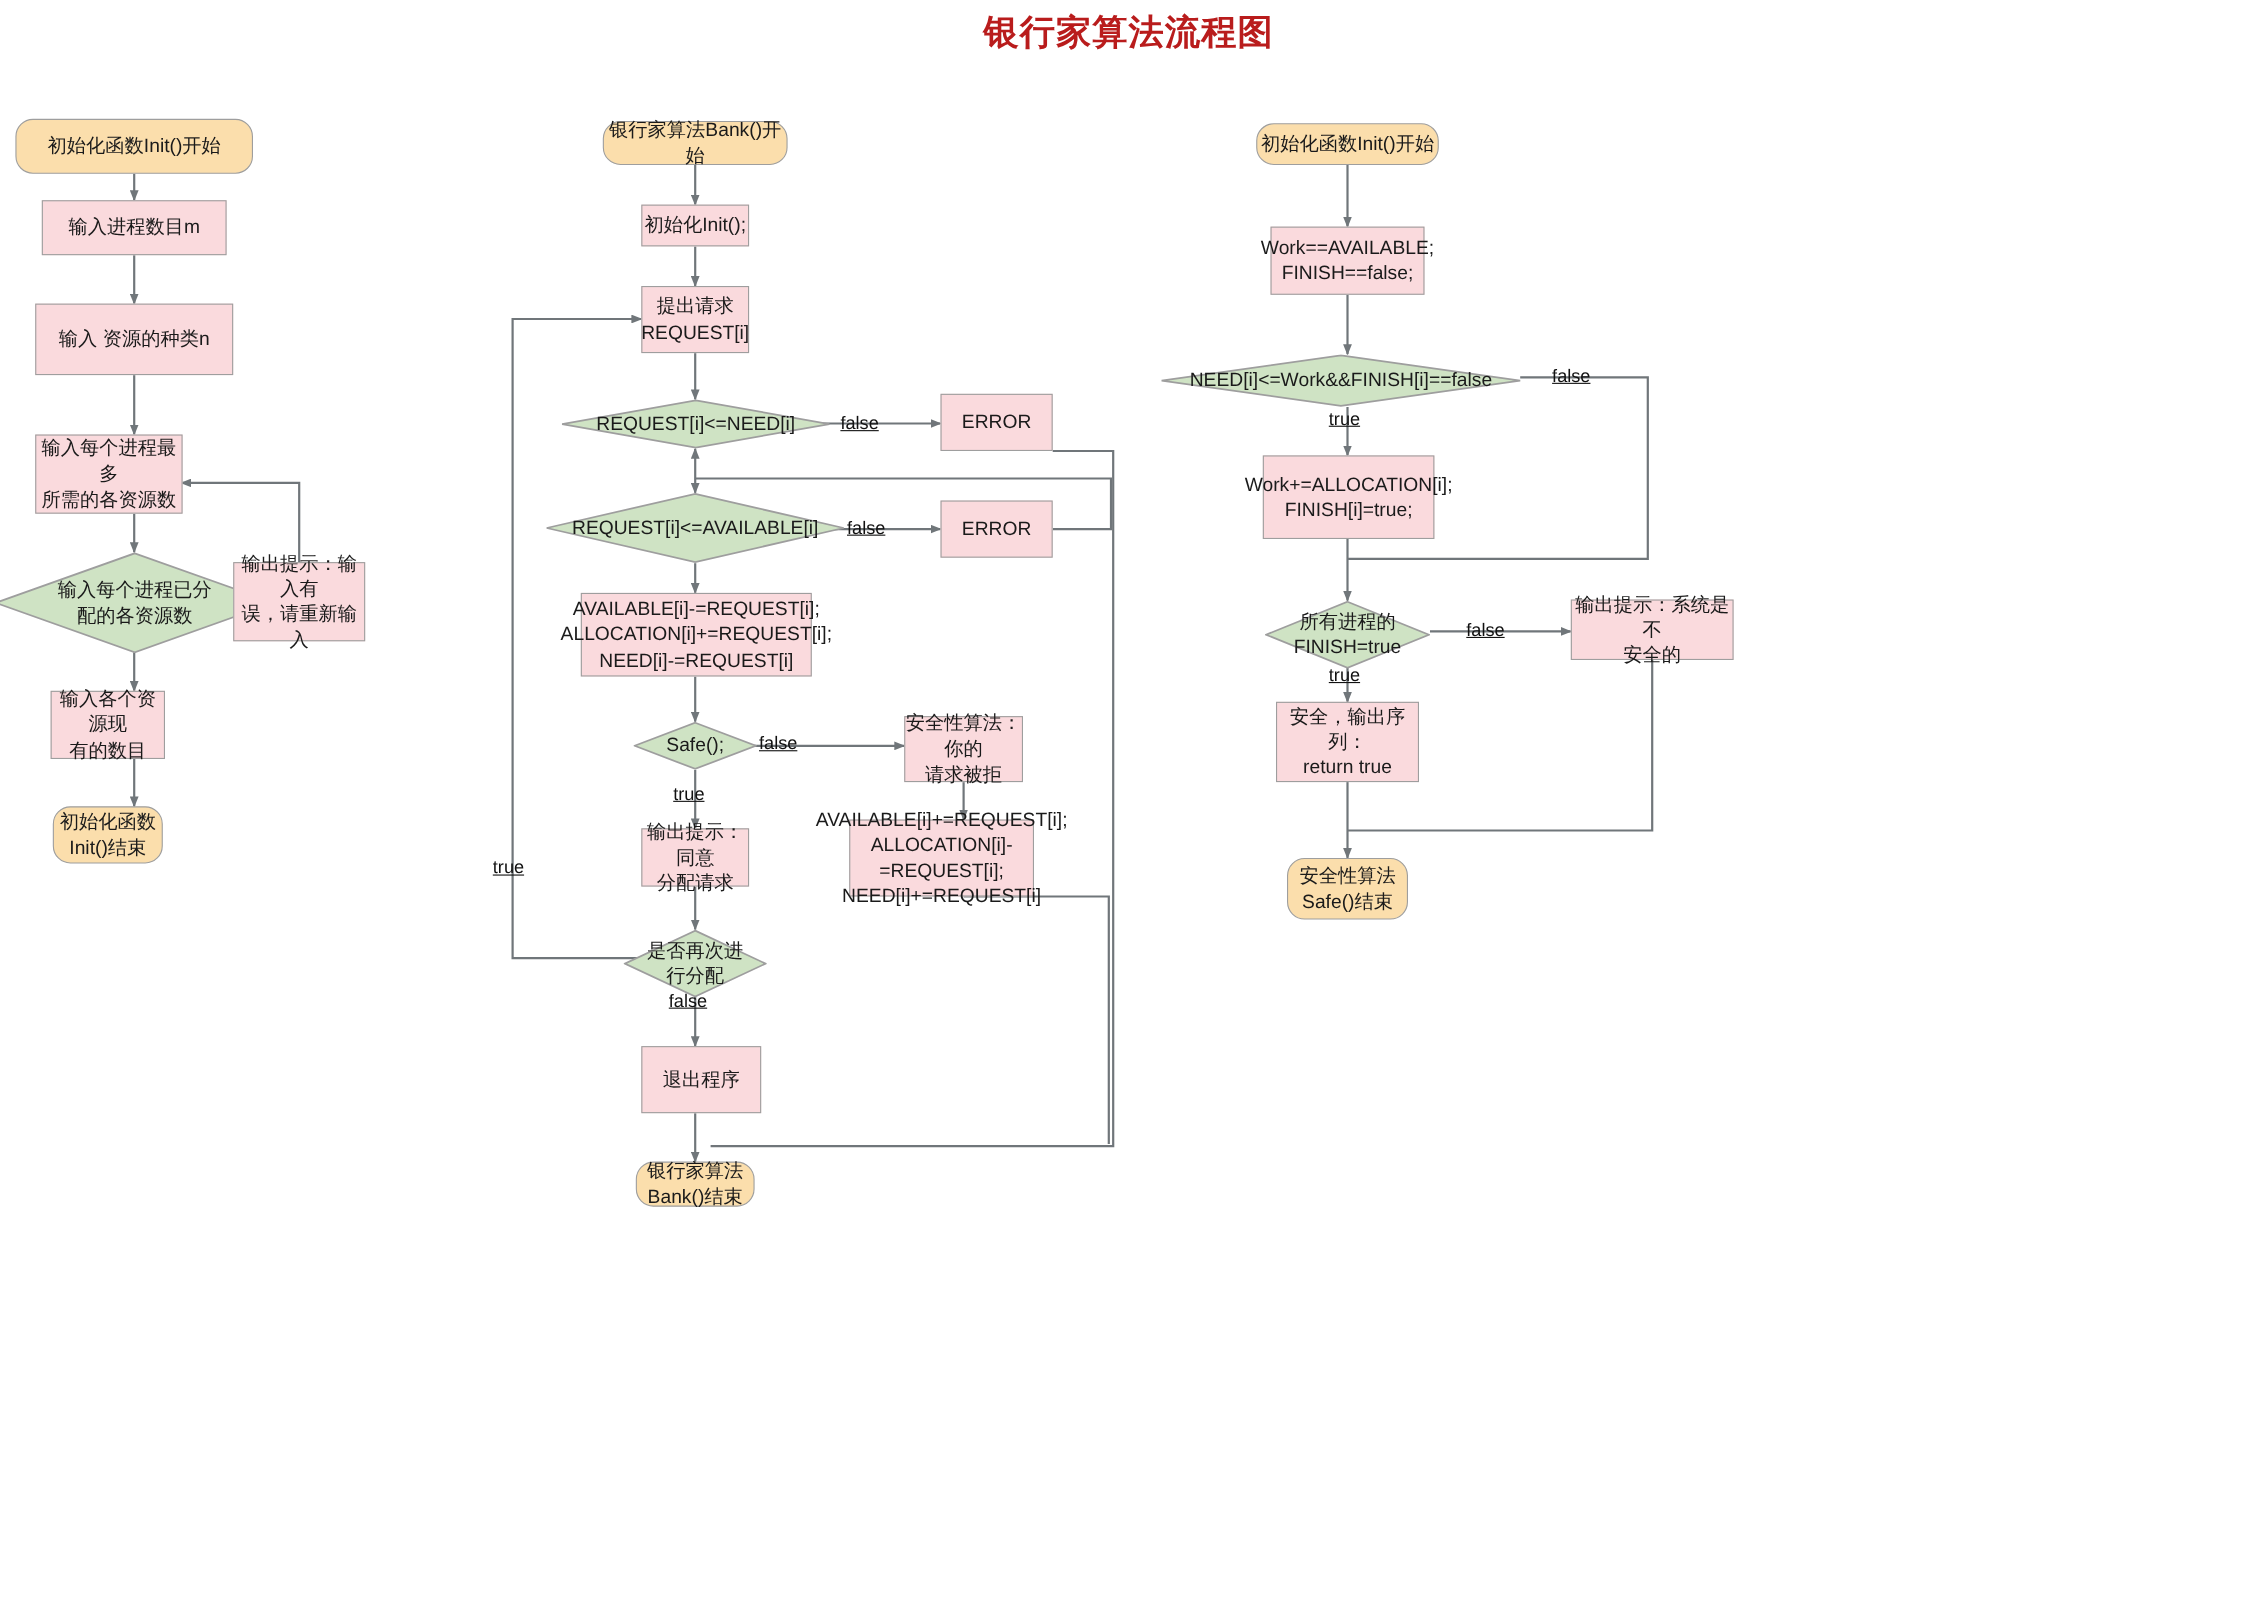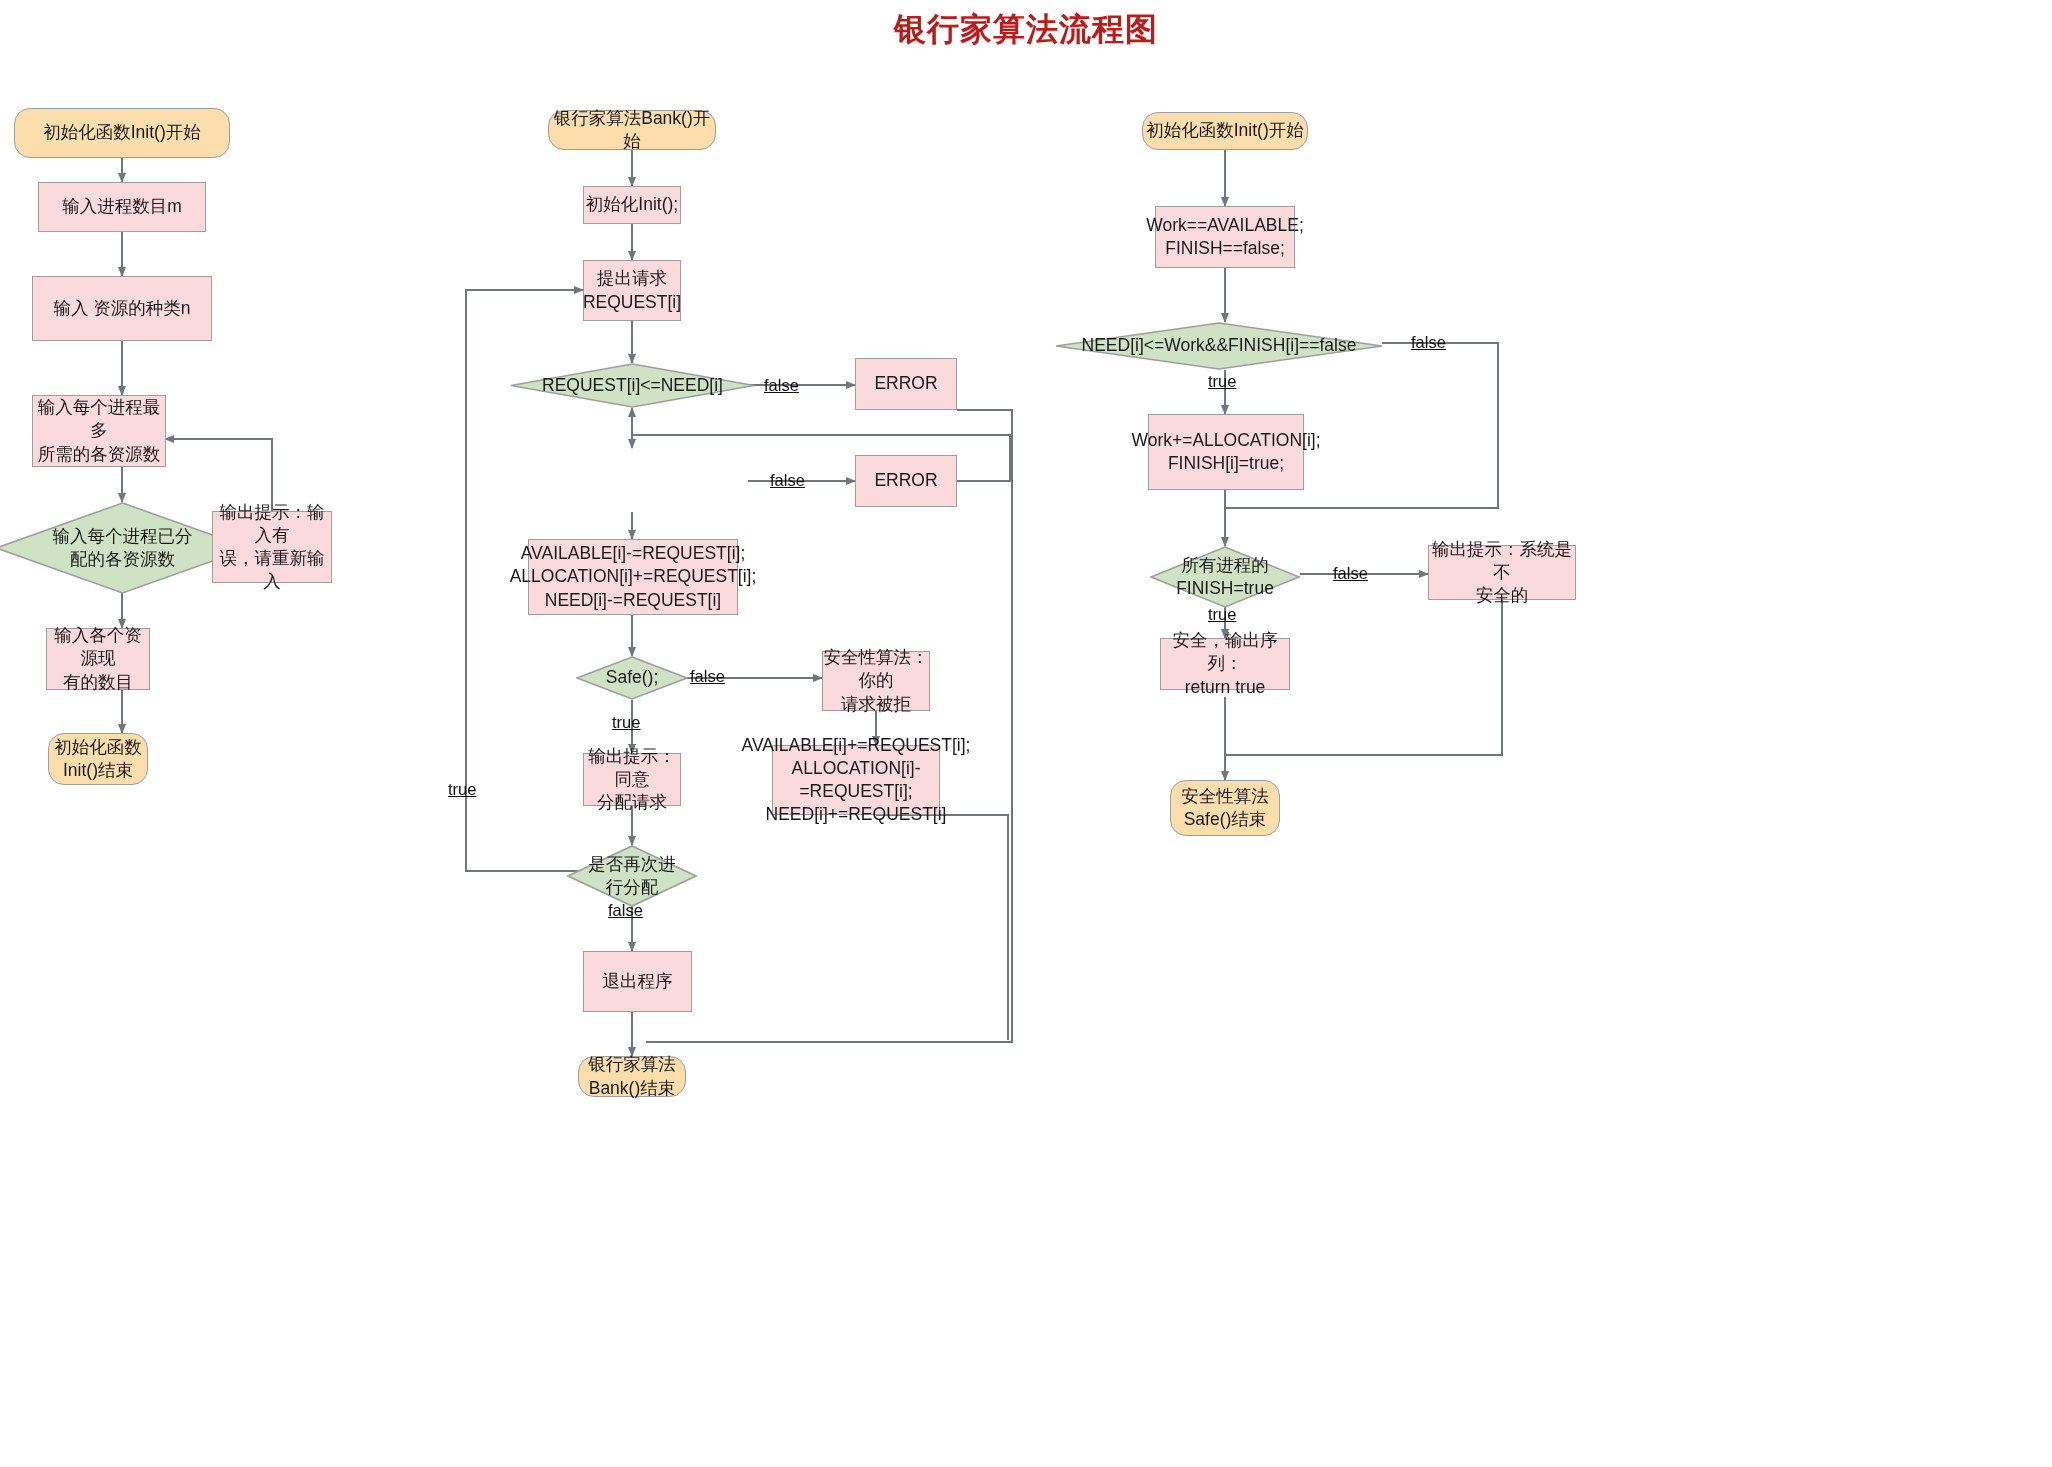--- a/index.html
+++ b/index.html
@@ -191,20 +191,26 @@
 
   <div class="node decision" style="left:510px; top:363px; width:245px; height:45px;">
     <svg class="dshape" viewBox="0 0 245 45" preserveAspectRatio="none">
       <polygon points="122.5,1 244,22.5 122.5,44 1,22.5" fill="#cfe3c4" stroke="#9e9e9e" stroke-width="1.6"></polygon>
     </svg>
     <span class="dlabel">REQUEST[i]&lt;=NEED[i]</span>
   </div>
 
   <div class="node process" style="left:855px; top:358px; width:102px; height:52px;">ERROR</div>
 
+  <div class="node decision" style="left:496px; top:448px; width:272px; height:64px;">
+    <svg class="dshape" viewBox="0 0 272 64" preserveAspectRatio="none">
+      <polygon points="136,1 271,32 136,63 1,32" fill="#cfe3c4" stroke="#9e9e9e" stroke-width="1.6"></polygon>
+    </svg>
+    <span class="dlabel">REQUEST[i]&lt;=AVAILABLE[i]</span>
+  </div>
 
   <div class="node process" style="left:855px; top:455px; width:102px; height:52px;">ERROR</div>
 
   <div class="node process" style="left:528px; top:539px; width:210px; height:76px;">AVAILABLE[i]-=REQUEST[i];
 ALLOCATION[i]+=REQUEST[i];
 NEED[i]-=REQUEST[i]</div>
 
   <div class="node decision" style="left:576px; top:656px; width:112px; height:44px;">
     <svg class="dshape" viewBox="0 0 112 44" preserveAspectRatio="none">
       <polygon points="56,1 111,22 56,43 1,22" fill="#cfe3c4" stroke="#9e9e9e" stroke-width="1.6"></polygon>
@@ -254,21 +260,21 @@
     <svg class="dshape" viewBox="0 0 150 62" preserveAspectRatio="none">
       <polygon points="75,1 149,31 75,61 1,31" fill="#cfe3c4" stroke="#9e9e9e" stroke-width="1.6"></polygon>
     </svg>
     <span class="dlabel">所有进程的
 FINISH=true</span>
   </div>
 
   <div class="node process" style="left:1428px; top:545px; width:148px; height:55px;">输出提示：系统是不
 安全的</div>
 
-  <div class="node process" style="left:1160px; top:638px; width:130px; height:52px;">安全，输出序列：
+  <div class="node process" style="left:1160px; top:638px; width:130px; height:73px;">安全，输出序列：
 return true</div>
 
   <div class="node terminal" style="left:1170px; top:780px; width:110px; height:56px;">安全性算法
 Safe()结束</div>
 
   <div class="edge-label" style="left:764px; top:376px;">false</div>
 
   <div class="edge-label" style="left:770px; top:471px;">false</div>
 
   <div class="edge-label" style="left:690px; top:667px;">false</div>

